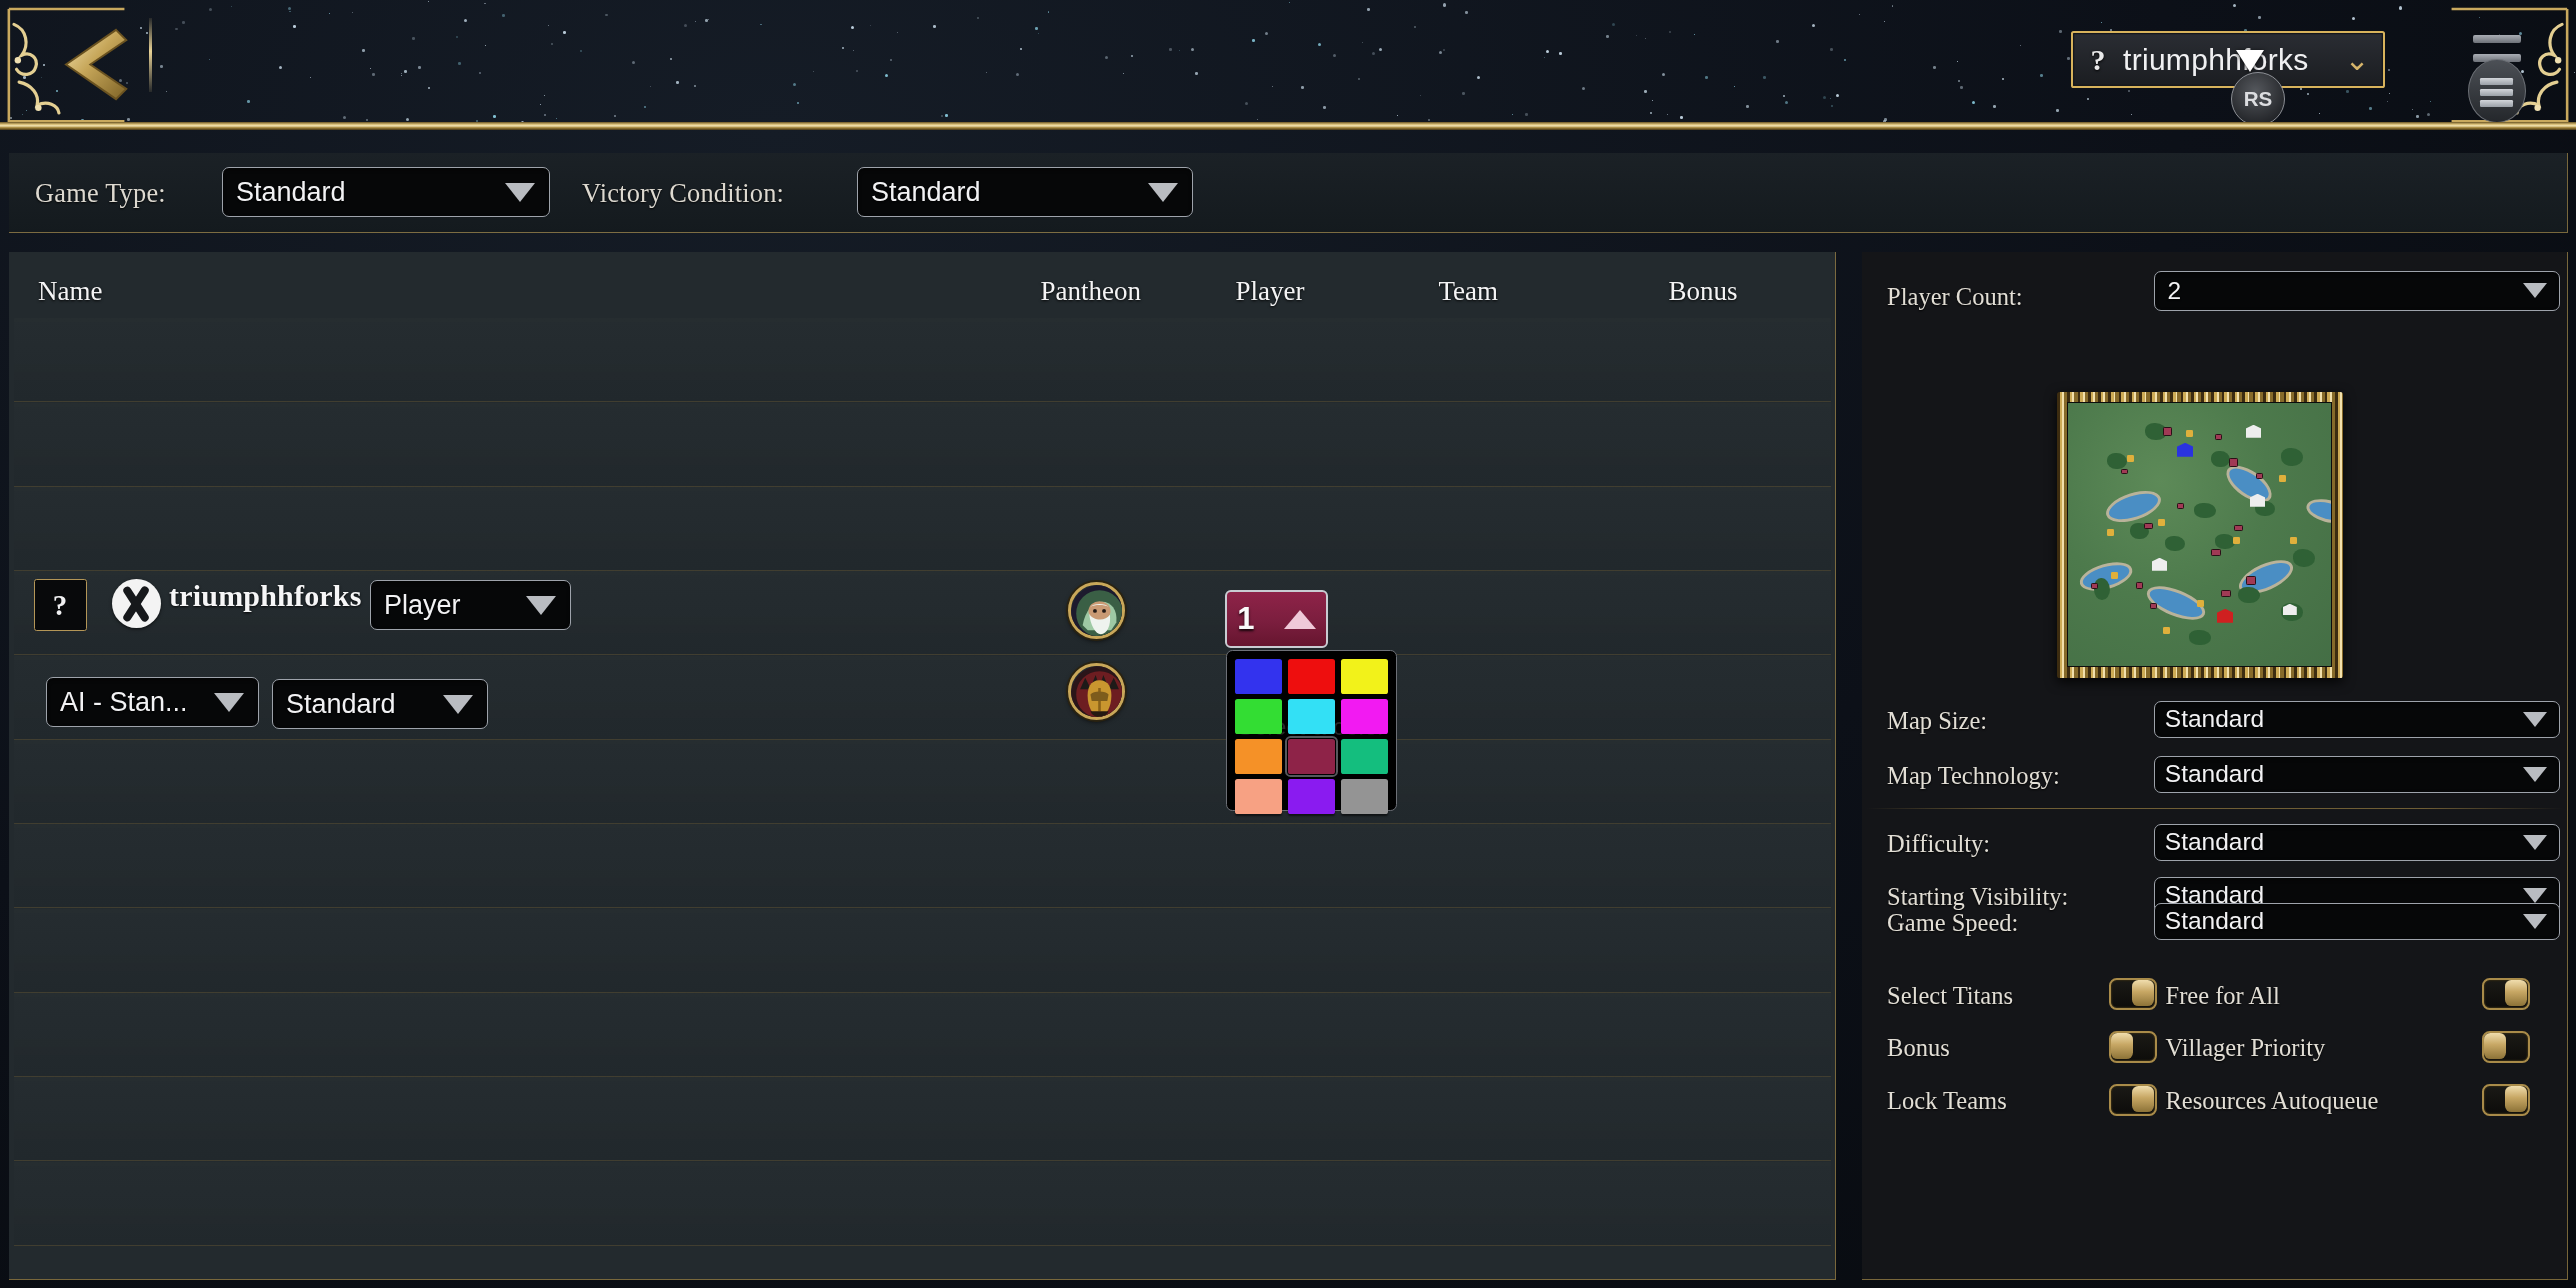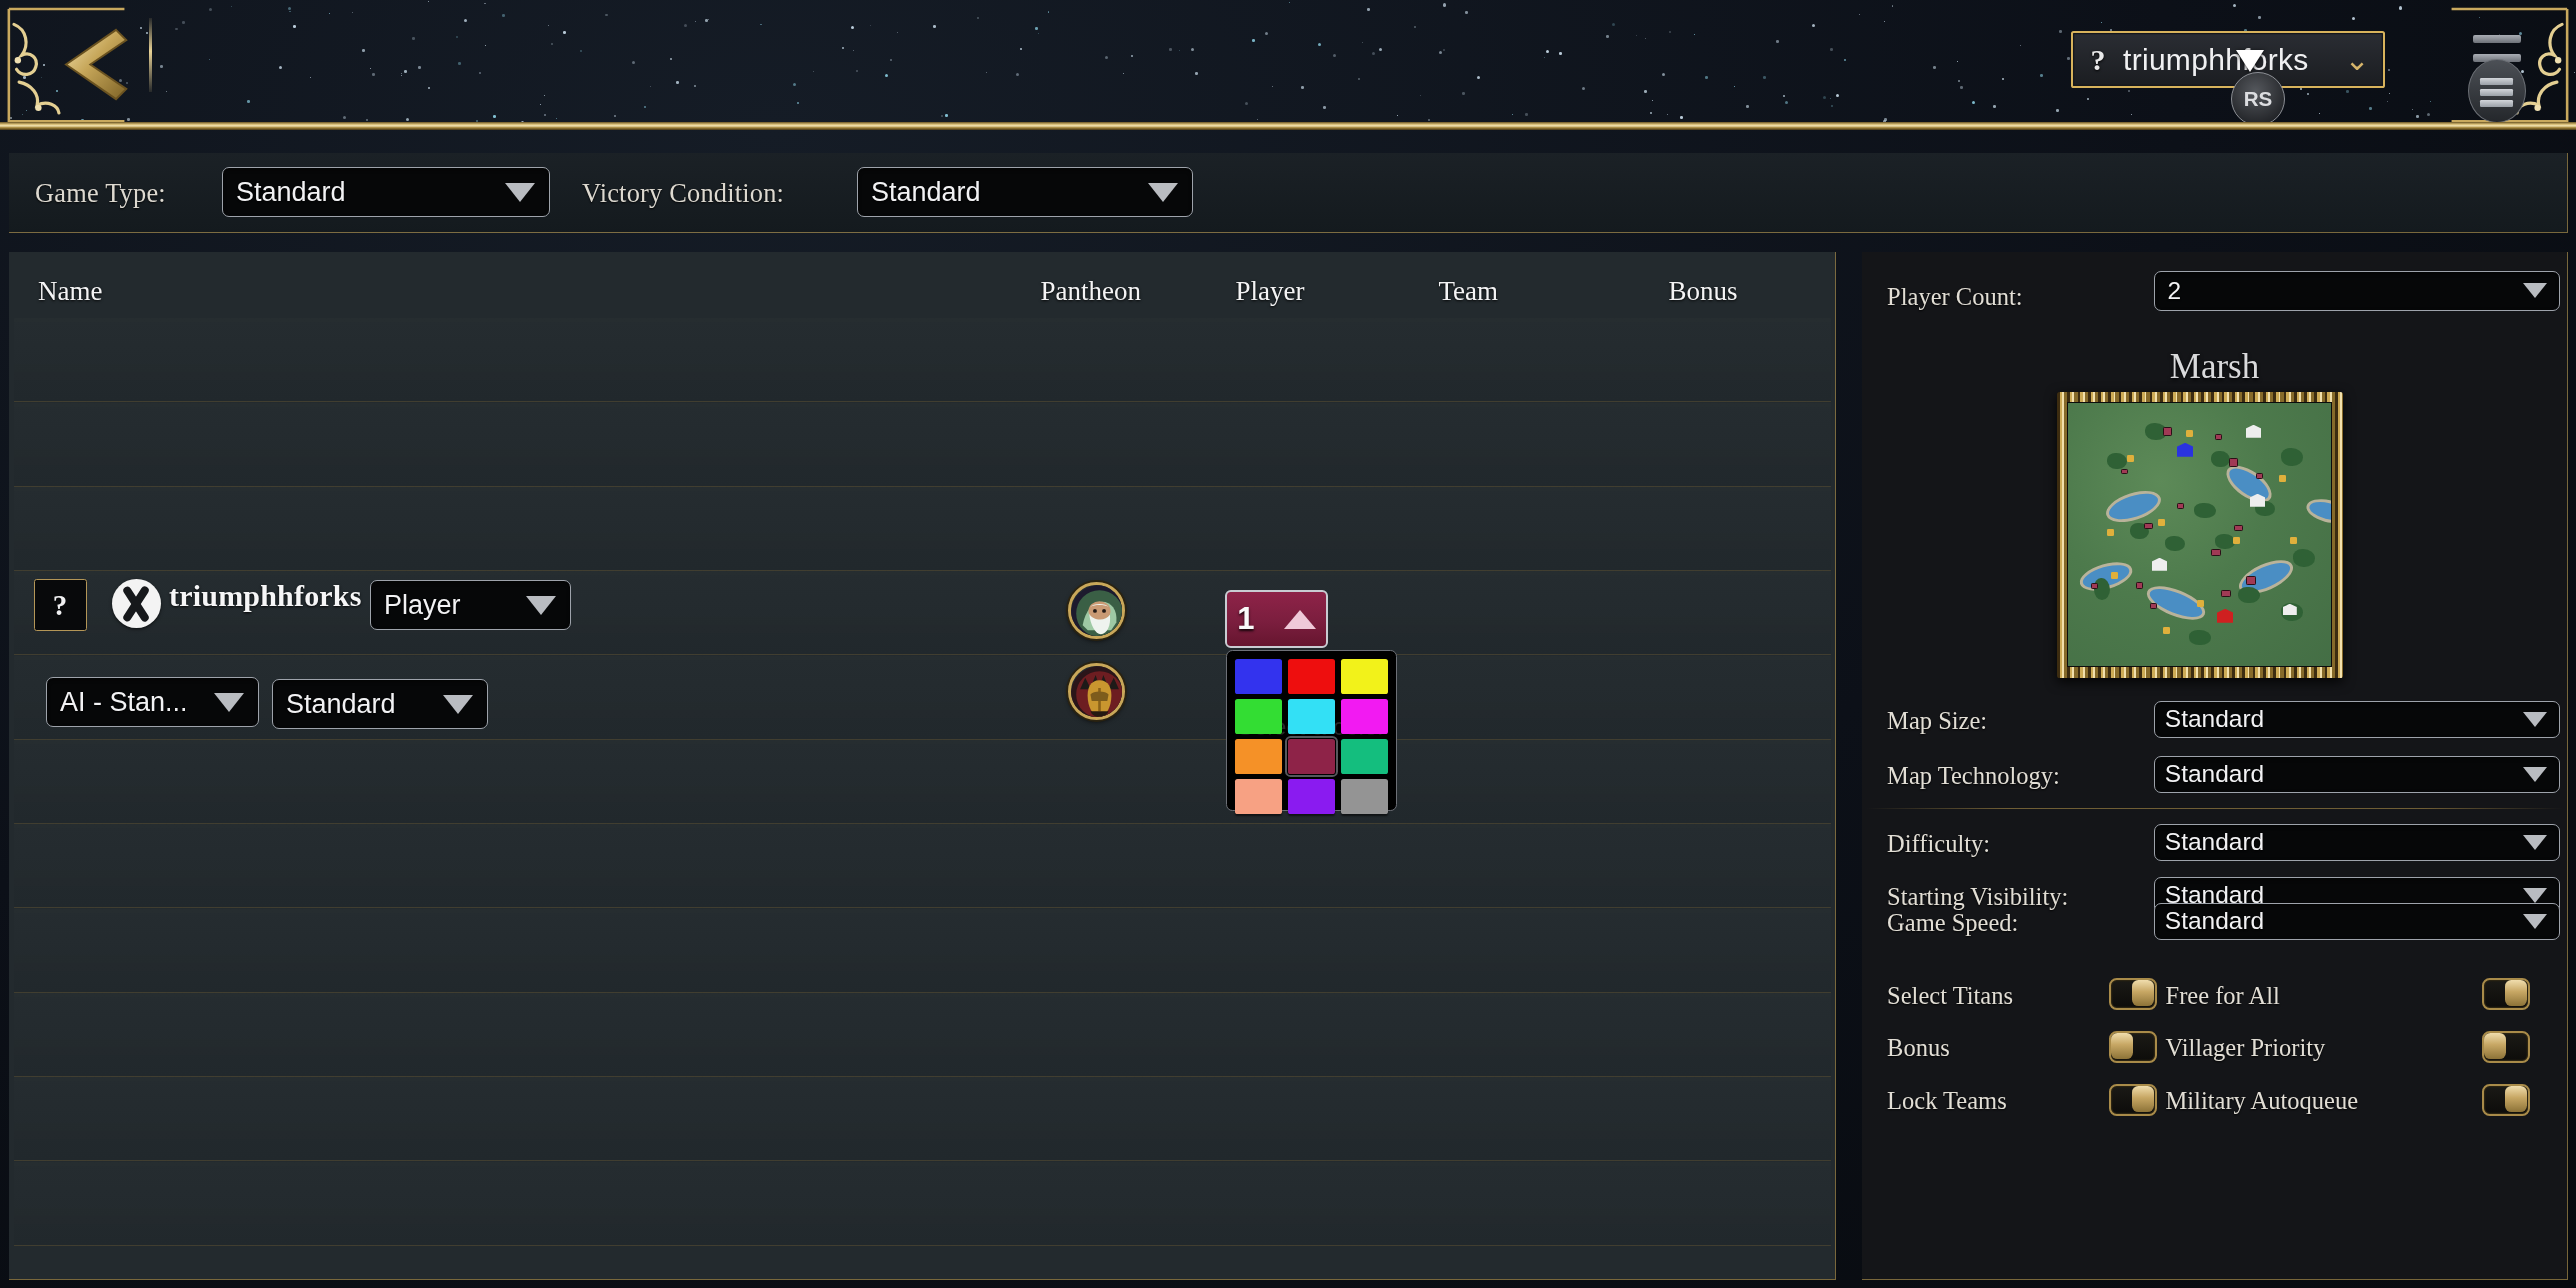--- a/index.html
+++ b/index.html
@@ -705,21 +705,20 @@
   <div class="goldframe" style="left:1862px; top:252px; width:705px; height:1027px;"></div>
   <div id="right-panel">
     <div id="right-inner">
 
       <div class="side-label" style="position:absolute;left:20.6px;top:26px;">Player Count:</div>
       <div class="dd" style="position:absolute;left:287px;top:14px;width:406px;height:40px;">
         <div class="dd-val" style="font-size:24.5px">2</div>
         <div class="dd-caret" style="border-left:12.2px solid transparent;border-right:12.2px solid transparent;border-top:15.5px solid #b9bcc1;margin-right:11.6px"></div>
       </div>
 
-      <div id="map-title">Marsh</div>
 
       <div id="map-frame">
         <div id="map-canvas">
 
           <div class="mp lake" style="left:37px;top:90px;width:57px;height:27px;transform:rotate(-18deg)"></div>
           <div class="mp lake" style="left:155px;top:68px;width:52px;height:26px;transform:rotate(35deg)"></div>
           <div class="mp lake" style="left:238px;top:97px;width:43px;height:22px;transform:rotate(14deg)"></div>
           <div class="mp lake" style="left:11.6px;top:161px;width:54px;height:24.5px;transform:rotate(-16deg)"></div>
           <div class="mp lake" style="left:77px;top:187px;width:62px;height:26px;transform:rotate(22deg)"></div>
           <div class="mp lake" style="left:169px;top:161px;width:58px;height:26px;transform:rotate(-24deg)"></div>
@@ -830,21 +829,21 @@
         </div>
       <div class="tog-label" style="left:299px;top:777px;">Villager Priority</div>
       <div class="toggle off" style="left:615px;top:774px">
           <div class="knob"></div>
         </div>
 
       <div class="tog-label" style="left:20.6px;top:830px;">Lock Teams</div>
       <div class="toggle on" style="left:242px;top:827px">
           <div class="knob"></div>
         </div>
-      <div class="tog-label" style="left:299px;top:830px;">Military Autoqueue</div>
+      <div class="tog-label" style="left:299px;top:830px;">Resources Autoqueue</div>
       <div class="toggle on" style="left:615px;top:827px">
           <div class="knob"></div>
         </div>
 
     </div>
   </div>
 
 </div>
 
 

